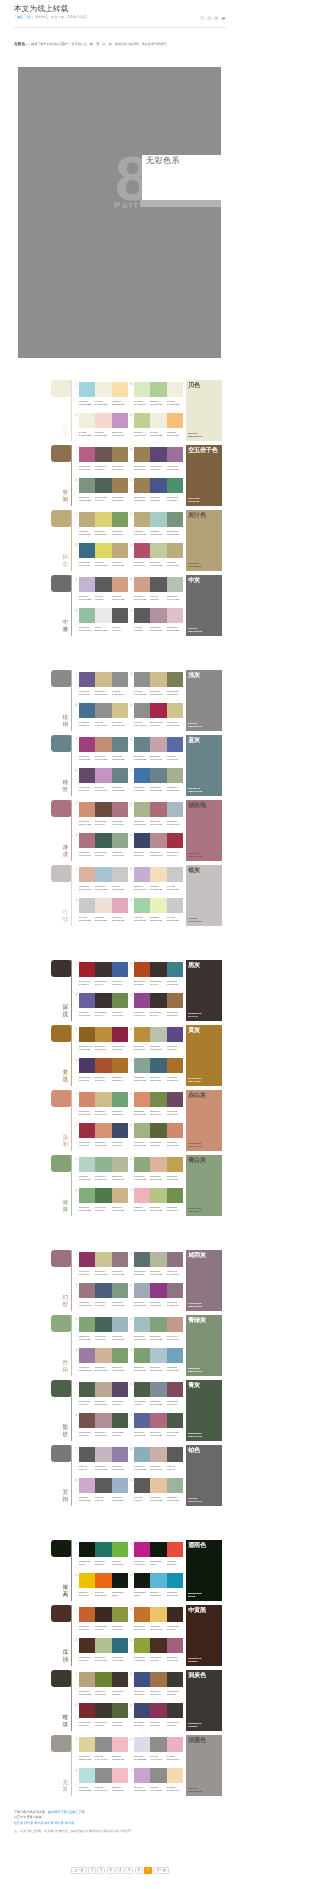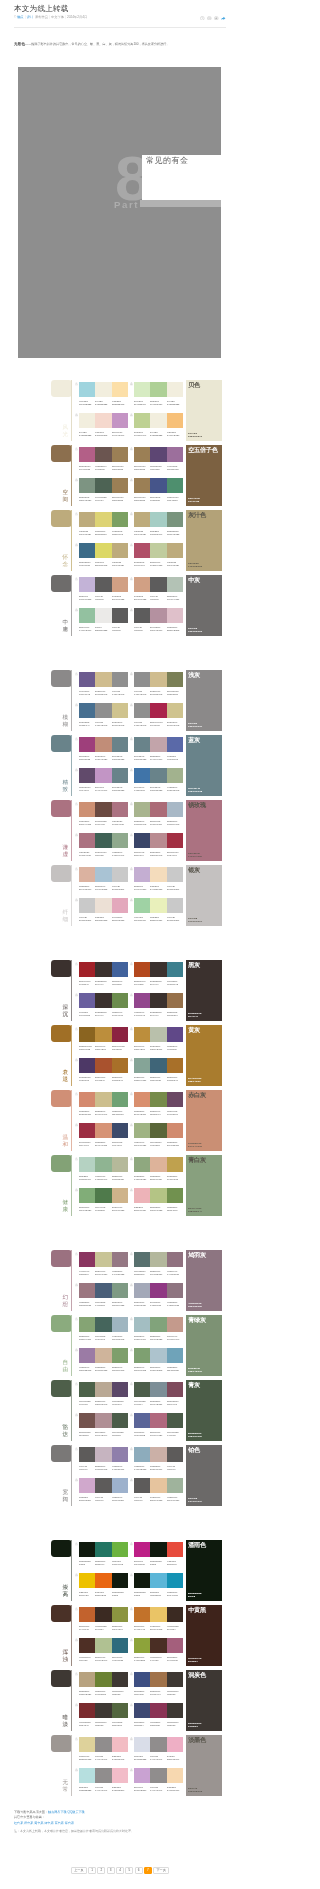--- a/index.html
+++ b/index.html
@@ -91,21 +91,21 @@
 
 <div class="intro">
   <b>无彩色</b><span>——指除了彩色以外的其它颜色，常见的有金、银、黑、白、灰，明度从低到高100，将其要素分析进行。</span>
 </div>
 
 <div class="cover">
   <div class="cover-eight">8</div>
   <div class="cover-bar"></div>
   <div class="cover-part">Part</div>
   <div class="cover-white"></div>
-  <div class="cover-title">常见的有金</div>
+  <div class="cover-title">无彩色系</div>
 </div>
 
 <div id="groups">
       <div class="grp" style="top: 380px;">
         <div class="chip" style="background:#f0ecdc"></div>
         <div class="vline" style="background:#e3ddc8"></div>
         <div class="vlabel" style="color:#f0ecdc">风光</div>
         <div class="pal" style="left:79px;top:2px">
           <div class="pal-mk">①</div>
           <div class="sw">

